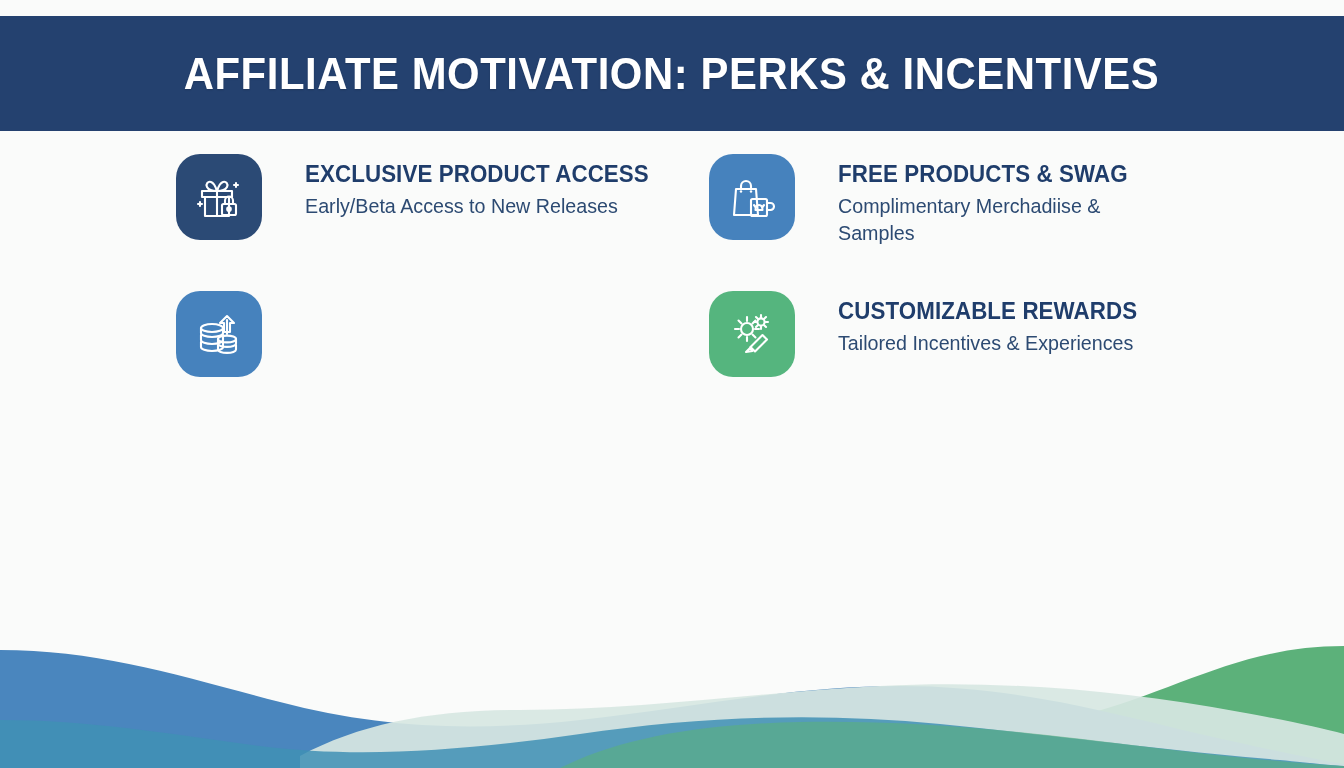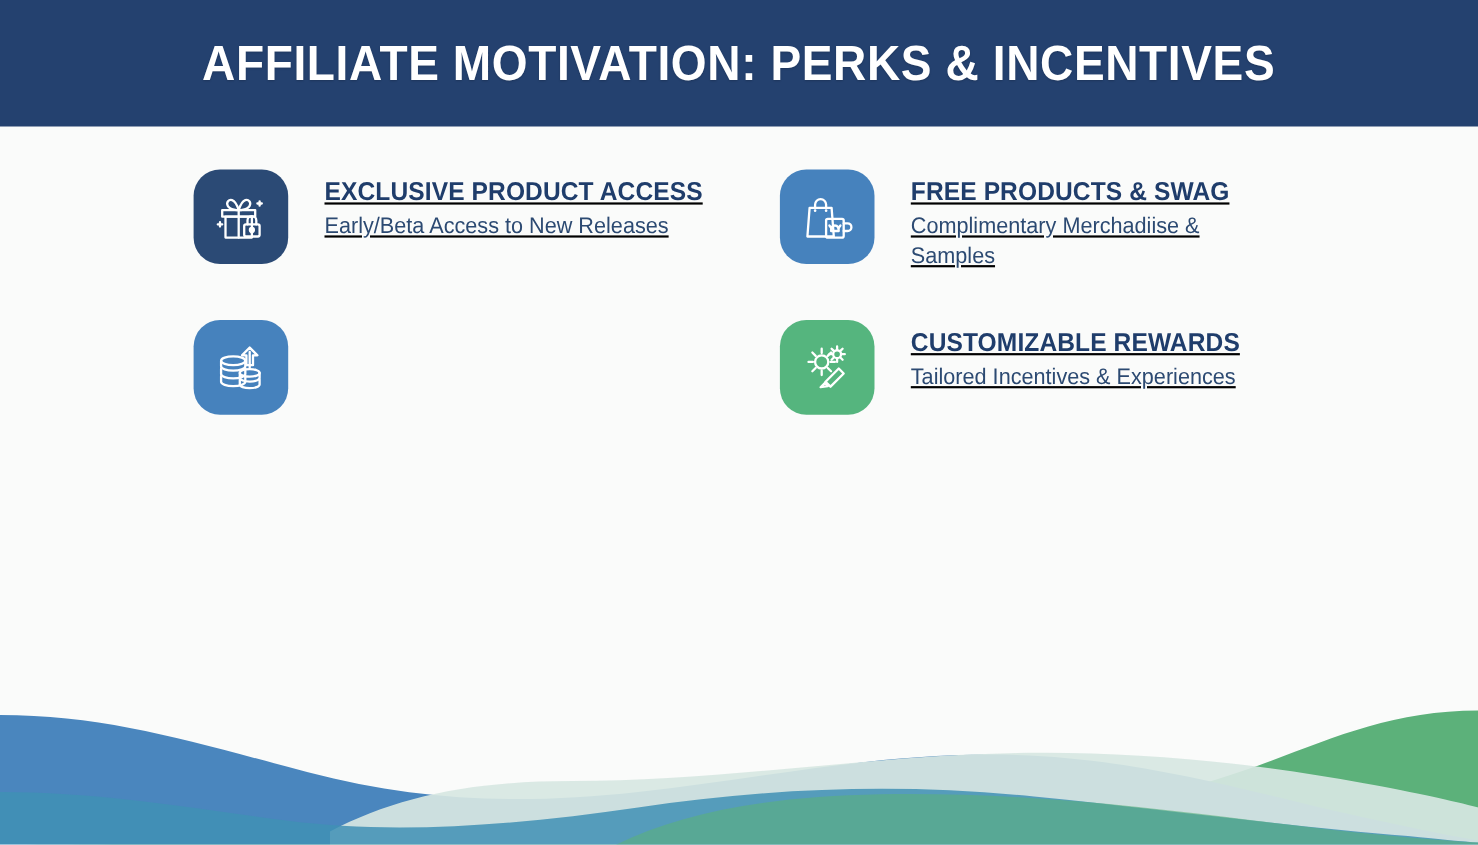--- a/index.html
+++ b/index.html
@@ -20,21 +20,21 @@
     width: 1344px;
     height: 768px;
     background: #fafbfa;
     overflow: hidden;
   }
 
   
   .header-bar {
     position: absolute;
     left: 0;
-    top: 0;
+    top: 16px;
     width: 1344px;
     height: 115px;
     background: #24416f;
     display: flex;
     align-items: center;
     justify-content: center;
   }
   .header-title {
     color: #ffffff;
     font-family: "Liberation Sans Narrow", "Liberation Sans", sans-serif;
@@ -88,23 +88,22 @@
     stroke-linecap: round;
     stroke-linejoin: round;
     fill: none;
   }
   .icon-tile svg .solid {
     fill: #ffffff;
     stroke: none;
   }
 
   .card-text {
-    margin-left: 33px;
+    margin-left: 43px;
     padding-top: 10px;
-    text-decoration: underline;
   }
   .card-title {
     font-family: "Liberation Sans Narrow", "Liberation Sans", sans-serif;
     font-size: 23.5px;
     font-weight: bold;
     letter-spacing: 0.1px;
     text-transform: uppercase;
     line-height: 1.1;
     transform: scaleX(0.95);
     transform-origin: left center;

